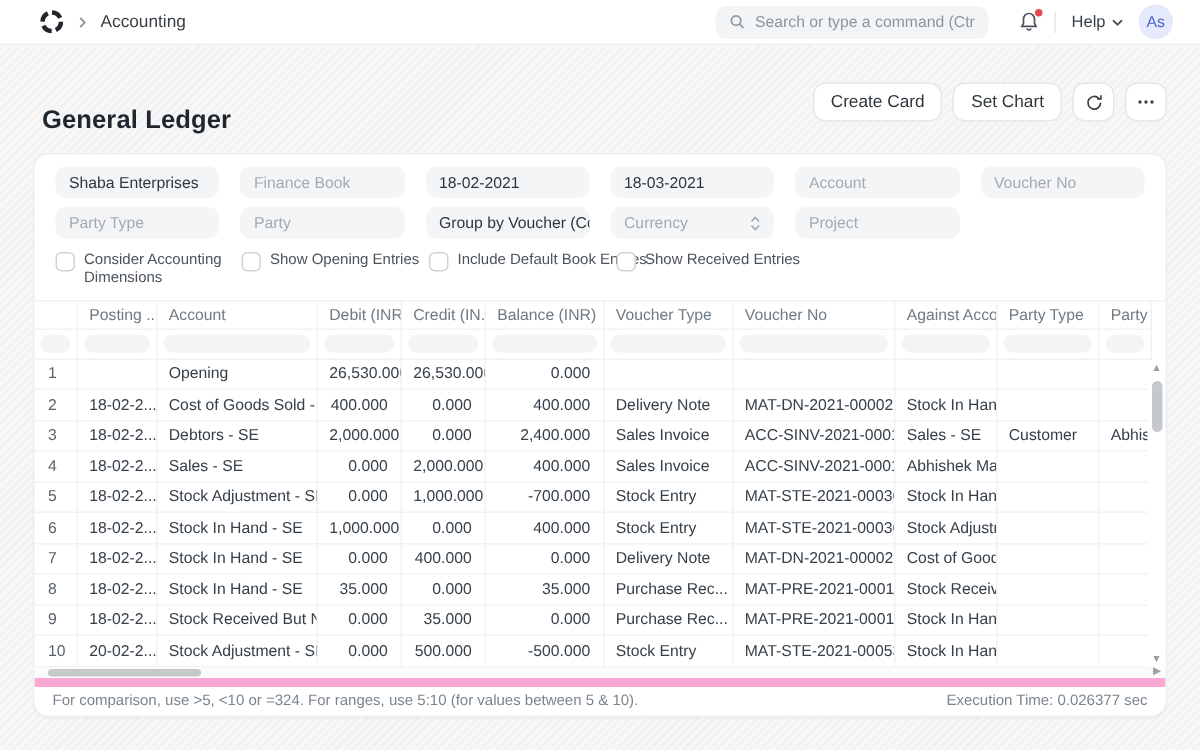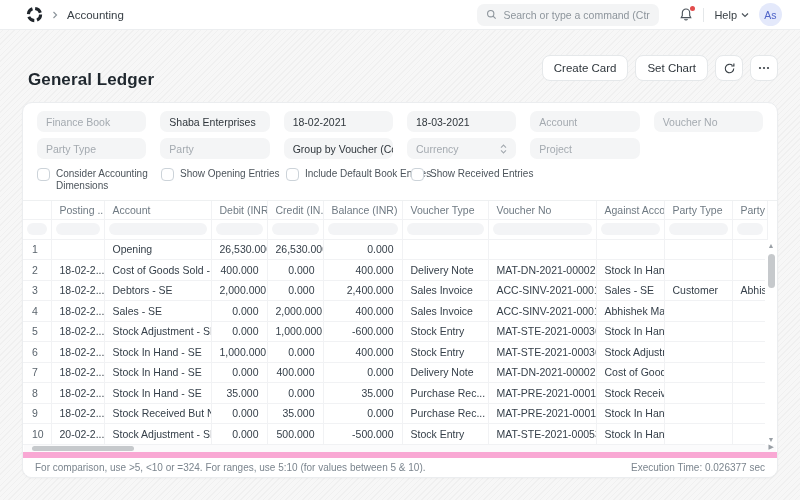--- a/index.html
+++ b/index.html
@@ -145,25 +145,25 @@
             <circle cx="6" cy="2" r="1.1" fill="#383f45"></circle>
             <circle cx="10" cy="2" r="1.1" fill="#383f45"></circle>
           </svg>
       </span>
     </button>
   </div>
 </div>
 
 <div class="card">
   <div class="filters-grid first" id="filters-row1">
-      <div class="finput placeholder">
-        <span>Finance Book</span>
-      </div>
       <div class="finput">
         <span>Shaba Enterprises</span>
+      </div>
+      <div class="finput placeholder">
+        <span>Finance Book</span>
       </div>
       <div class="finput">
         <span>18-02-2021</span>
       </div>
       <div class="finput">
         <span>18-03-2021</span>
       </div>
       <div class="finput placeholder">
         <span>Account</span>
       </div>
@@ -330,21 +330,21 @@
             <td>Abhishek Mah...</td>
             <td></td>
             <td></td>
           </tr>
           <tr>
             <td class="rownum">5</td>
             <td>18-02-2...</td>
             <td>Stock Adjustment - SE</td>
             <td class="num">0.000</td>
             <td class="num">1,000.000</td>
-            <td class="num">-600.000</td>
+            <td class="num">-700.000</td>
             <td>Stock Entry</td>
             <td>MAT-STE-2021-00036</td>
             <td>Stock In Hand...</td>
             <td></td>
             <td></td>
           </tr>
           <tr>
             <td class="rownum">6</td>
             <td>18-02-2...</td>
             <td>Stock In Hand - SE</td>

